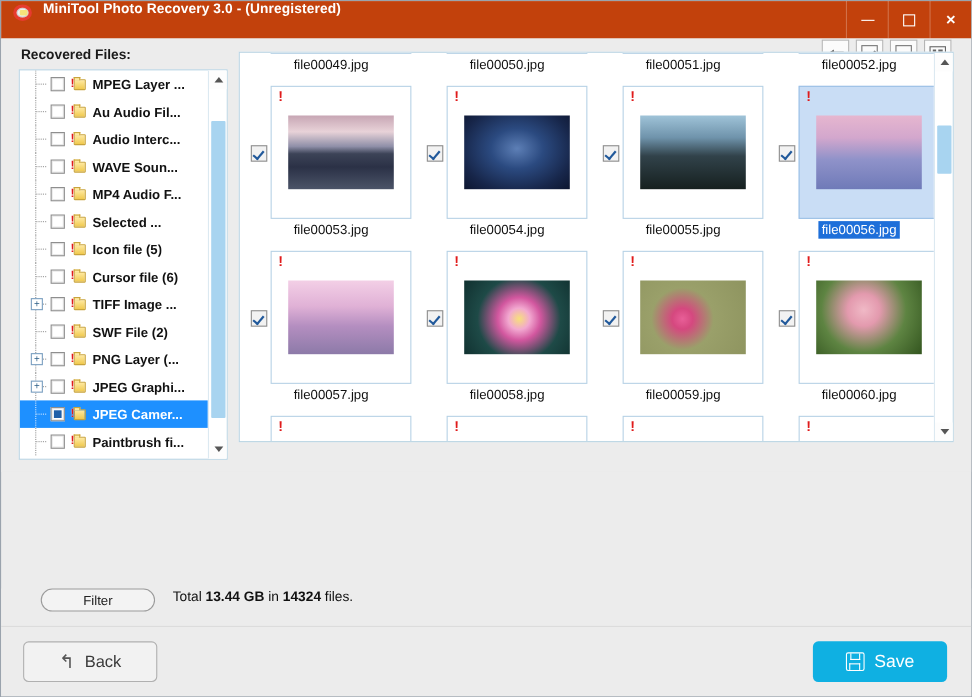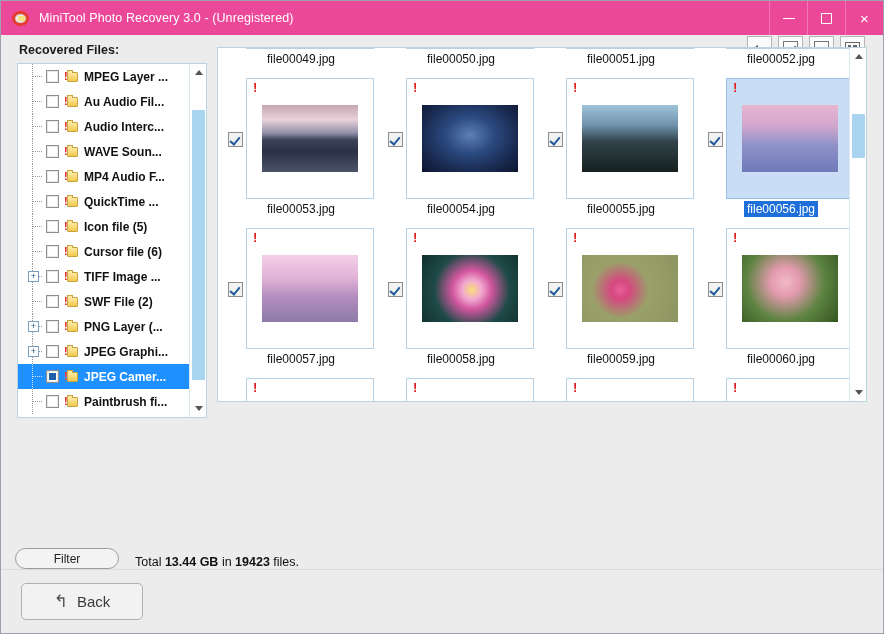--- a/index.html
+++ b/index.html
@@ -13,25 +13,25 @@
     position: relative;
     width: 884px; height: 634px;
     background: #ececec;
     border: 1px solid #9aa3ad;
     overflow: hidden;
   }
 
   
   .titlebar {
     height: 34px;
-    background: #ec4899;
+    background: #c2410c;
     display: flex;
-    align-items: center;
     padding-left: 10px;
     position: relative;
+    font-weight: bold;
   }
   .tb-logo { width: 20px; height: 20px; margin-right: 8px; position: relative; flex: none; }
   .tb-logo .ring {
     position: absolute; left: 1px; top: 3px; width: 17px; height: 15px;
     border-radius: 50%; background: #f0f0f0;
     border: 3px solid #e63b2e;
     box-shadow: inset 0 0 0 1px #cfcfcf;
   }
   .tb-logo .ring::after {
     content: ""; position: absolute; left: 3px; top: 2px; width: 7px; height: 5px;
@@ -253,21 +253,21 @@
   .ic-list b {
     position: absolute; left: 2px; width: 3px; height: 2px; background: #666;
   }
   .ic-list b:nth-of-type(1) { top: 2px; }
   .ic-list b:nth-of-type(2) { top: 6px; }
   .ic-list b:nth-of-type(3) { top: 10px; }
 
   
   .statusbar {
     position: absolute; left: 0; right: 0; top: 534px; height: 34px;
-    background: #ececec; display: flex; align-items: flex-end;
+    background: #ececec; display: flex; align-items: flex-start; padding-left: 22px;
   }
   .filter-btn {
     margin-left: 14px; width: 104px; height: 21px; border: 1px solid #9b9b9b;
     border-radius: 11px; background: #f3f3f3; font-size: 12px; color: #222;
     display: flex; align-items: center; justify-content: center; cursor: pointer;
   }
   .total-text { margin-left: 16px; font-size: 12.5px; color: #111; }
   .sel-text { position: absolute; right: 14px; font-size: 12.5px; color: #111; }
   .total-text b, .sel-text b { font-weight: bold; }
 
@@ -384,21 +384,21 @@
           </div>
           <div class="tree-item">
             <span class="guide"></span>
             <span class="elbow"></span>
             <span class="cbx"></span>
             <span class="folder-ico">
               <span class="fb"></span>
               <span class="ft"></span>
               <span class="bang">!</span>
             </span>
-            <span class="tree-label">QuickTime ...</span>
+            <span class="tree-label">Selected ...</span>
           </div>
           <div class="tree-item">
             <span class="guide"></span>
             <span class="elbow"></span>
             <span class="cbx"></span>
             <span class="folder-ico">
               <span class="fb"></span>
               <span class="ft"></span>
               <span class="bang">!</span>
             </span>
@@ -631,23 +631,27 @@
         <div class="arrow down">
             <i></i>
           </div>
       </div>
     </div>
   </div>
 
   <div class="statusbar">
     <div class="filter-btn">Filter</div>
     <div class="total-text">
-      <span>Total </span><b>13.44 GB</b><span> in </span><b>19423</b><span> files.</span>
+      <span>Total </span><b>13.44 GB</b><span> in </span><b>14324</b><span> files.</span>
     </div>
   </div>
 
   <div class="footer">
     <div class="back-btn">
       <span class="ic-undo">↰</span>
       <span>Back</span>
     </div>
+    <div class="save-btn">
+      <span class="ic-floppy"></span>
+      <span>Save</span>
+    </div>
   </div>
 </div>
 
 </body></html>

